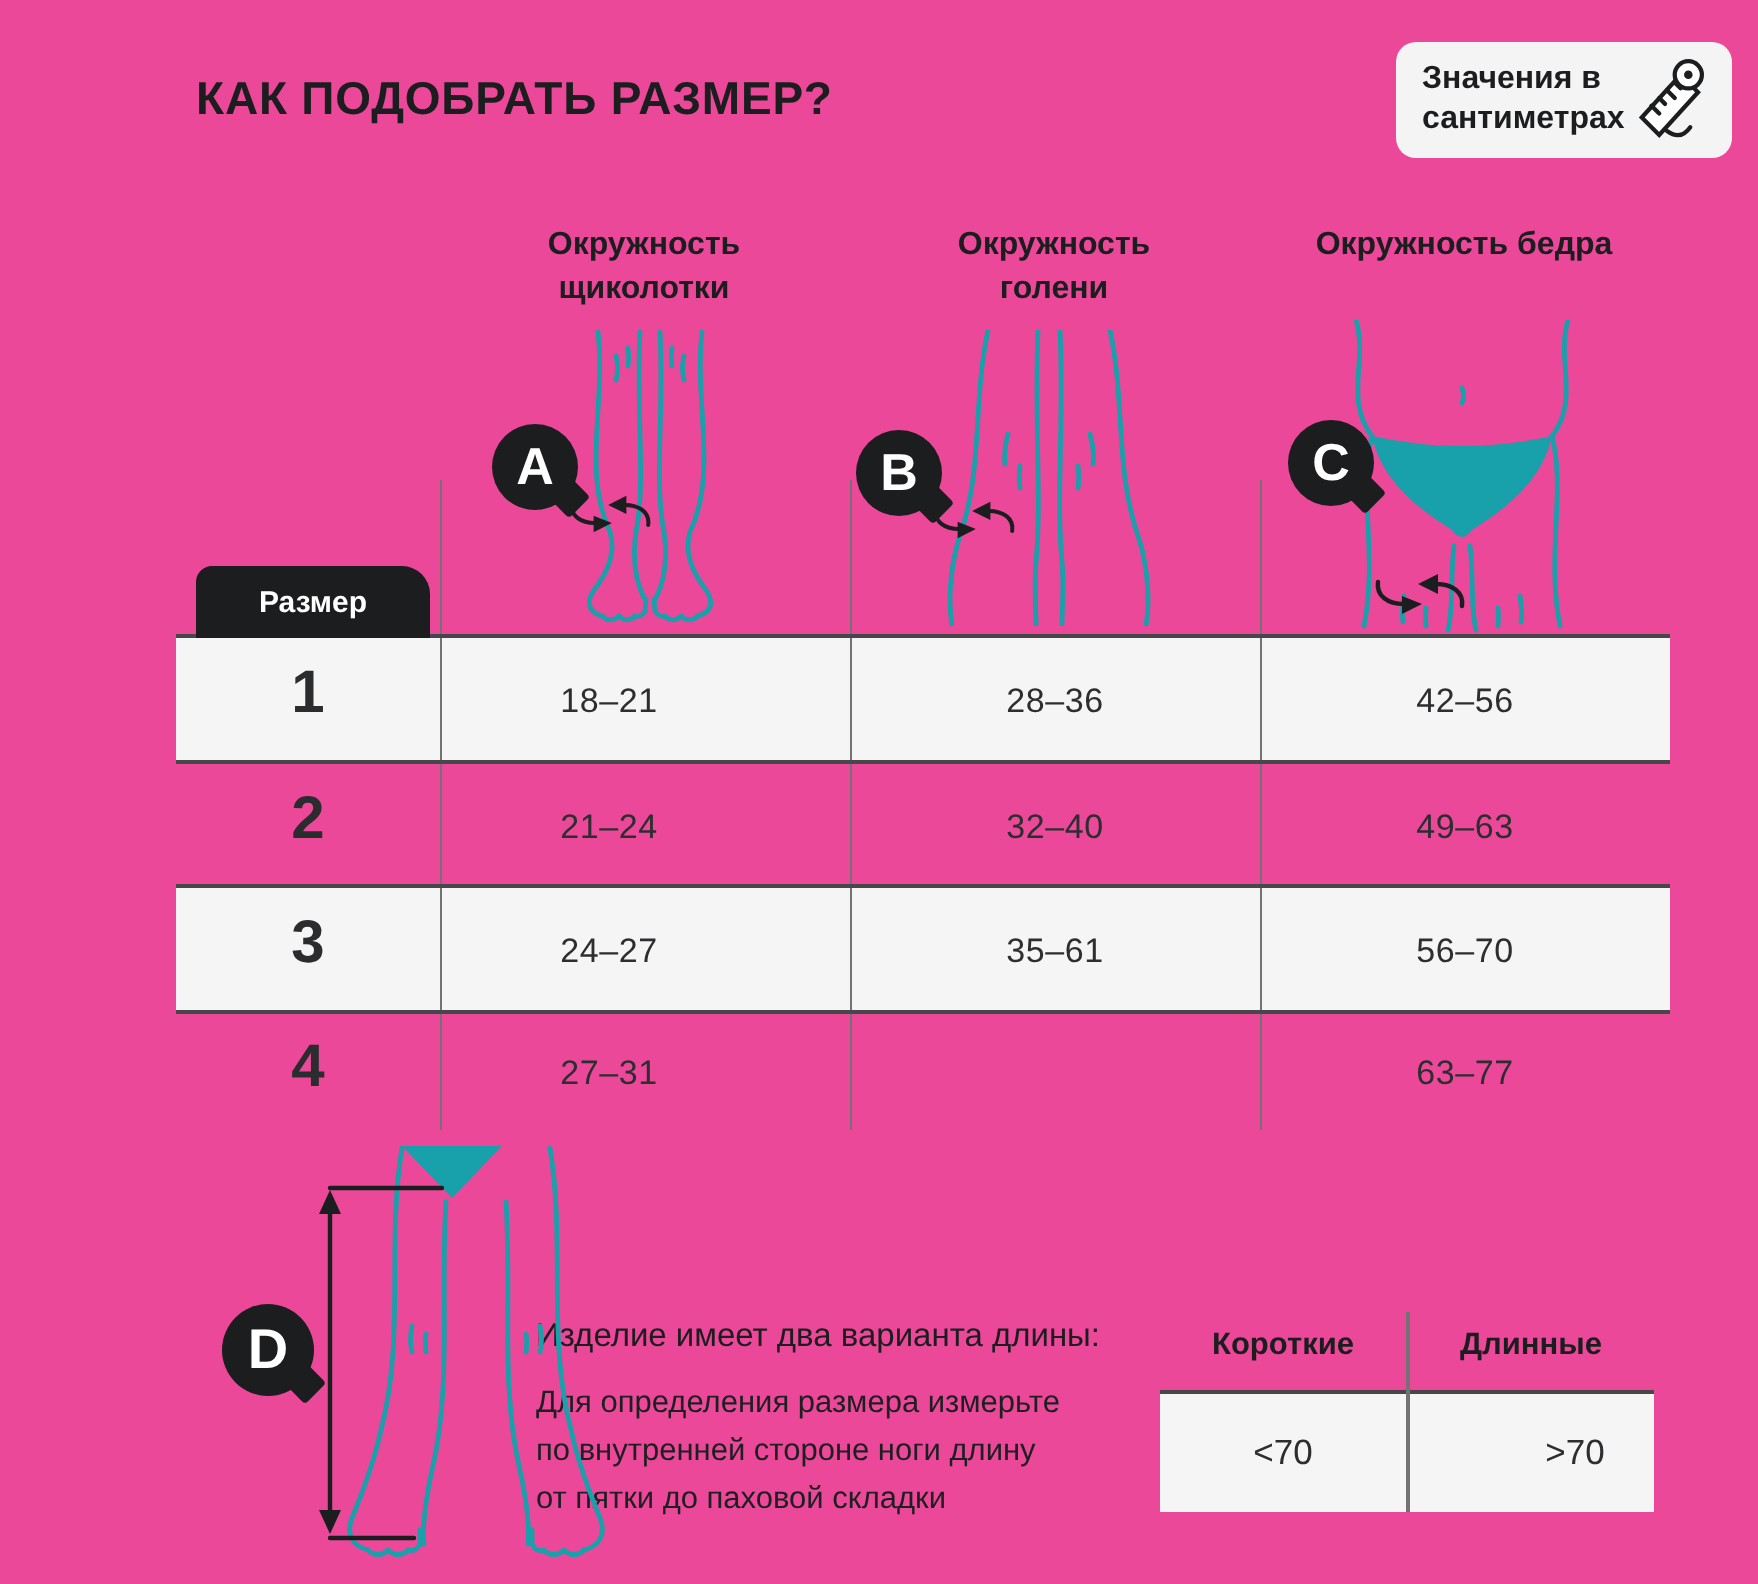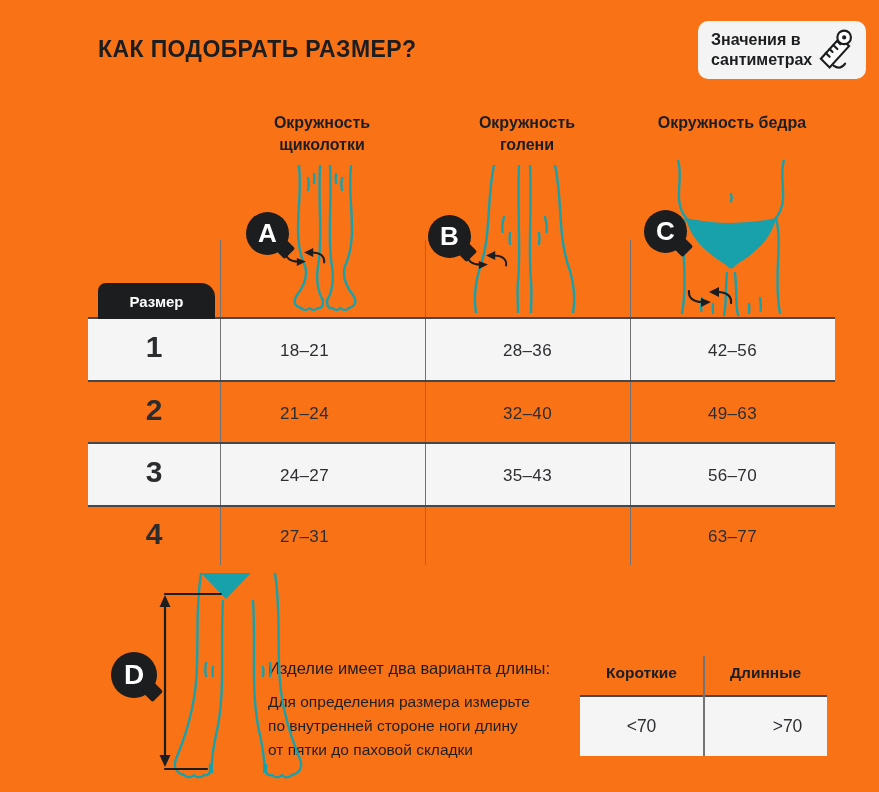--- a/index.html
+++ b/index.html
@@ -1,17 +1,17 @@
 <!DOCTYPE html>
 <html><head>
 <meta charset="utf-8">
 <style>
   html,body{margin:0;padding:0;background:#ffffff;}
   .canvas{
-    position:relative;width:879px;height:792px;background:#f97316;overflow:hidden;
+    position:relative;width:879px;height:792px;background:#ec4899;overflow:hidden;
     font-family:"Liberation Sans","DejaVu Sans",sans-serif;color:#1b1d1f;
   }
   .abs{position:absolute;}
 
   .page-title{left:98px;top:36px;font-size:23px;font-weight:bold;letter-spacing:.4px;color:#1b1d1f;}
 
   .units-badge{left:698px;top:21px;width:168px;height:58px;background:#f4f4f4;border-radius:10px;
     display:flex;align-items:center;box-sizing:border-box;padding:0 8px 0 13px;gap:5px;}
   .units-badge-text{width:104px;font-size:16px;font-weight:600;line-height:1.25;color:#1b1d1f;}
 
@@ -166,21 +166,21 @@
   <div class="abs size-num s3">3</div>
   <div class="abs size-num s4">4</div>
 
   <div class="abs cell col-a row-1">18–21</div>
   <div class="abs cell col-b row-1">28–36</div>
   <div class="abs cell col-c row-1">42–56</div>
   <div class="abs cell col-a row-2">21–24</div>
   <div class="abs cell col-b row-2">32–40</div>
   <div class="abs cell col-c row-2">49–63</div>
   <div class="abs cell col-a row-3">24–27</div>
-  <div class="abs cell col-b row-3">35–43</div>
+  <div class="abs cell col-b row-3">35–61</div>
   <div class="abs cell col-c row-3">56–70</div>
   <div class="abs cell col-a row-4">27–31</div>
   <div class="abs cell col-c row-4">63–77</div>
 
   <svg class="abs fig fd" width="185" height="218" viewBox="0 0 185 218">
     <polygon class="tealfill" points="52,2 102,2 77,28"></polygon>
     <path class="teal" d="M52,3 C44,52 54,98 41,146 C37,164 31,178 27,188 C24,196 27,202 35,204"></path>
     <path class="teal" d="M35,204 c3,3 7,3 10,0 c3,3 7,3 10,0 c2.5,1 5,-0.5 6,-3 l0,-7"></path>
     <path class="teal" d="M74,30 C71,78 77,122 67,164 C64,178 62,192 63,201"></path>
     <path class="teal" d="M126,3 C134,52 124,98 137,146 C141,164 147,178 151,188 C154,196 151,202 143,204"></path>

